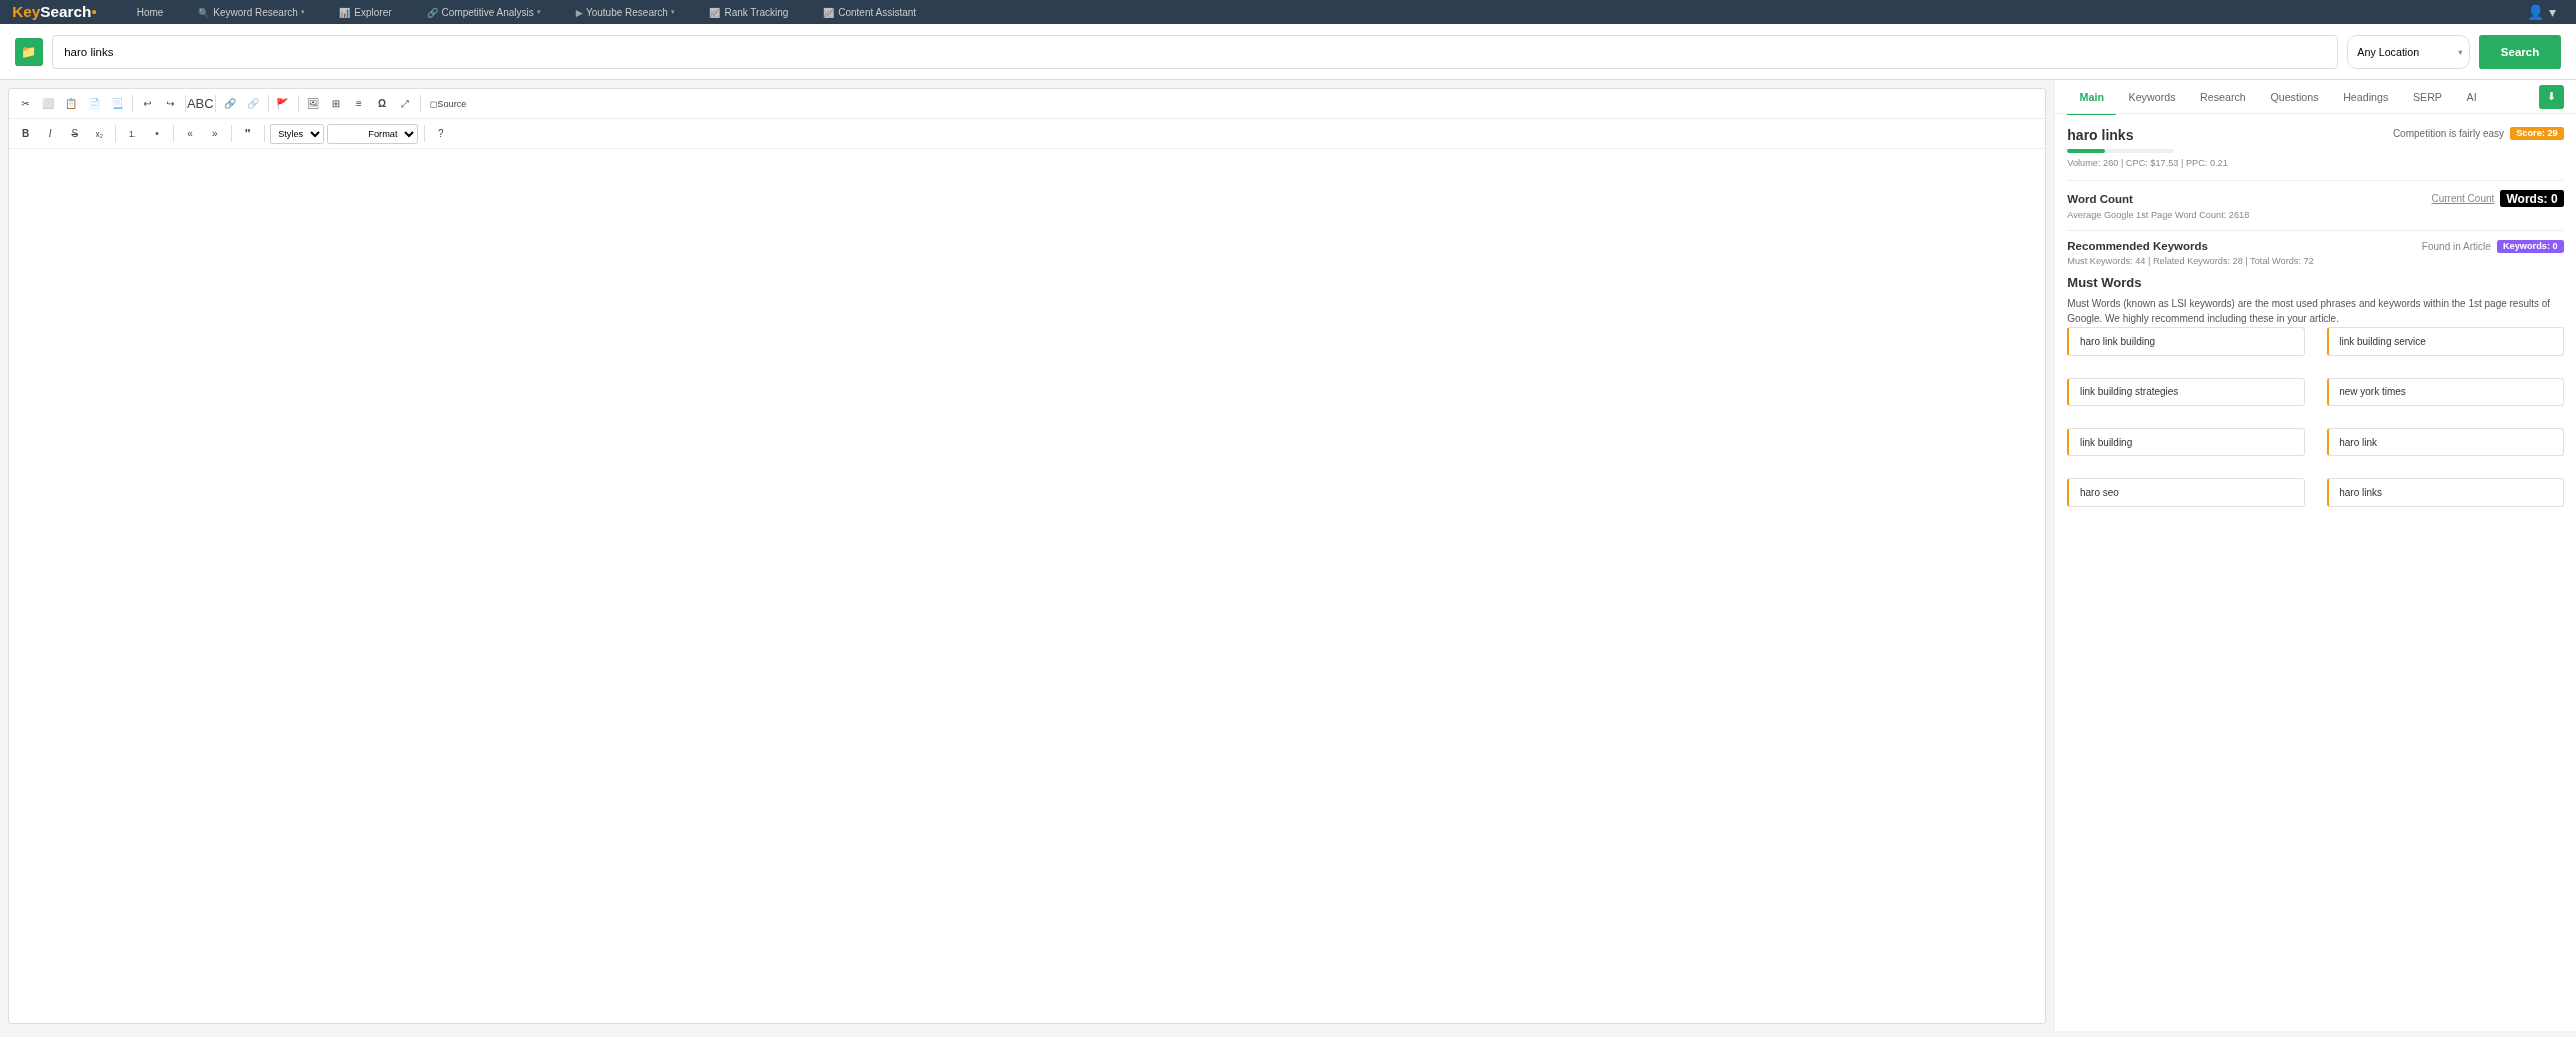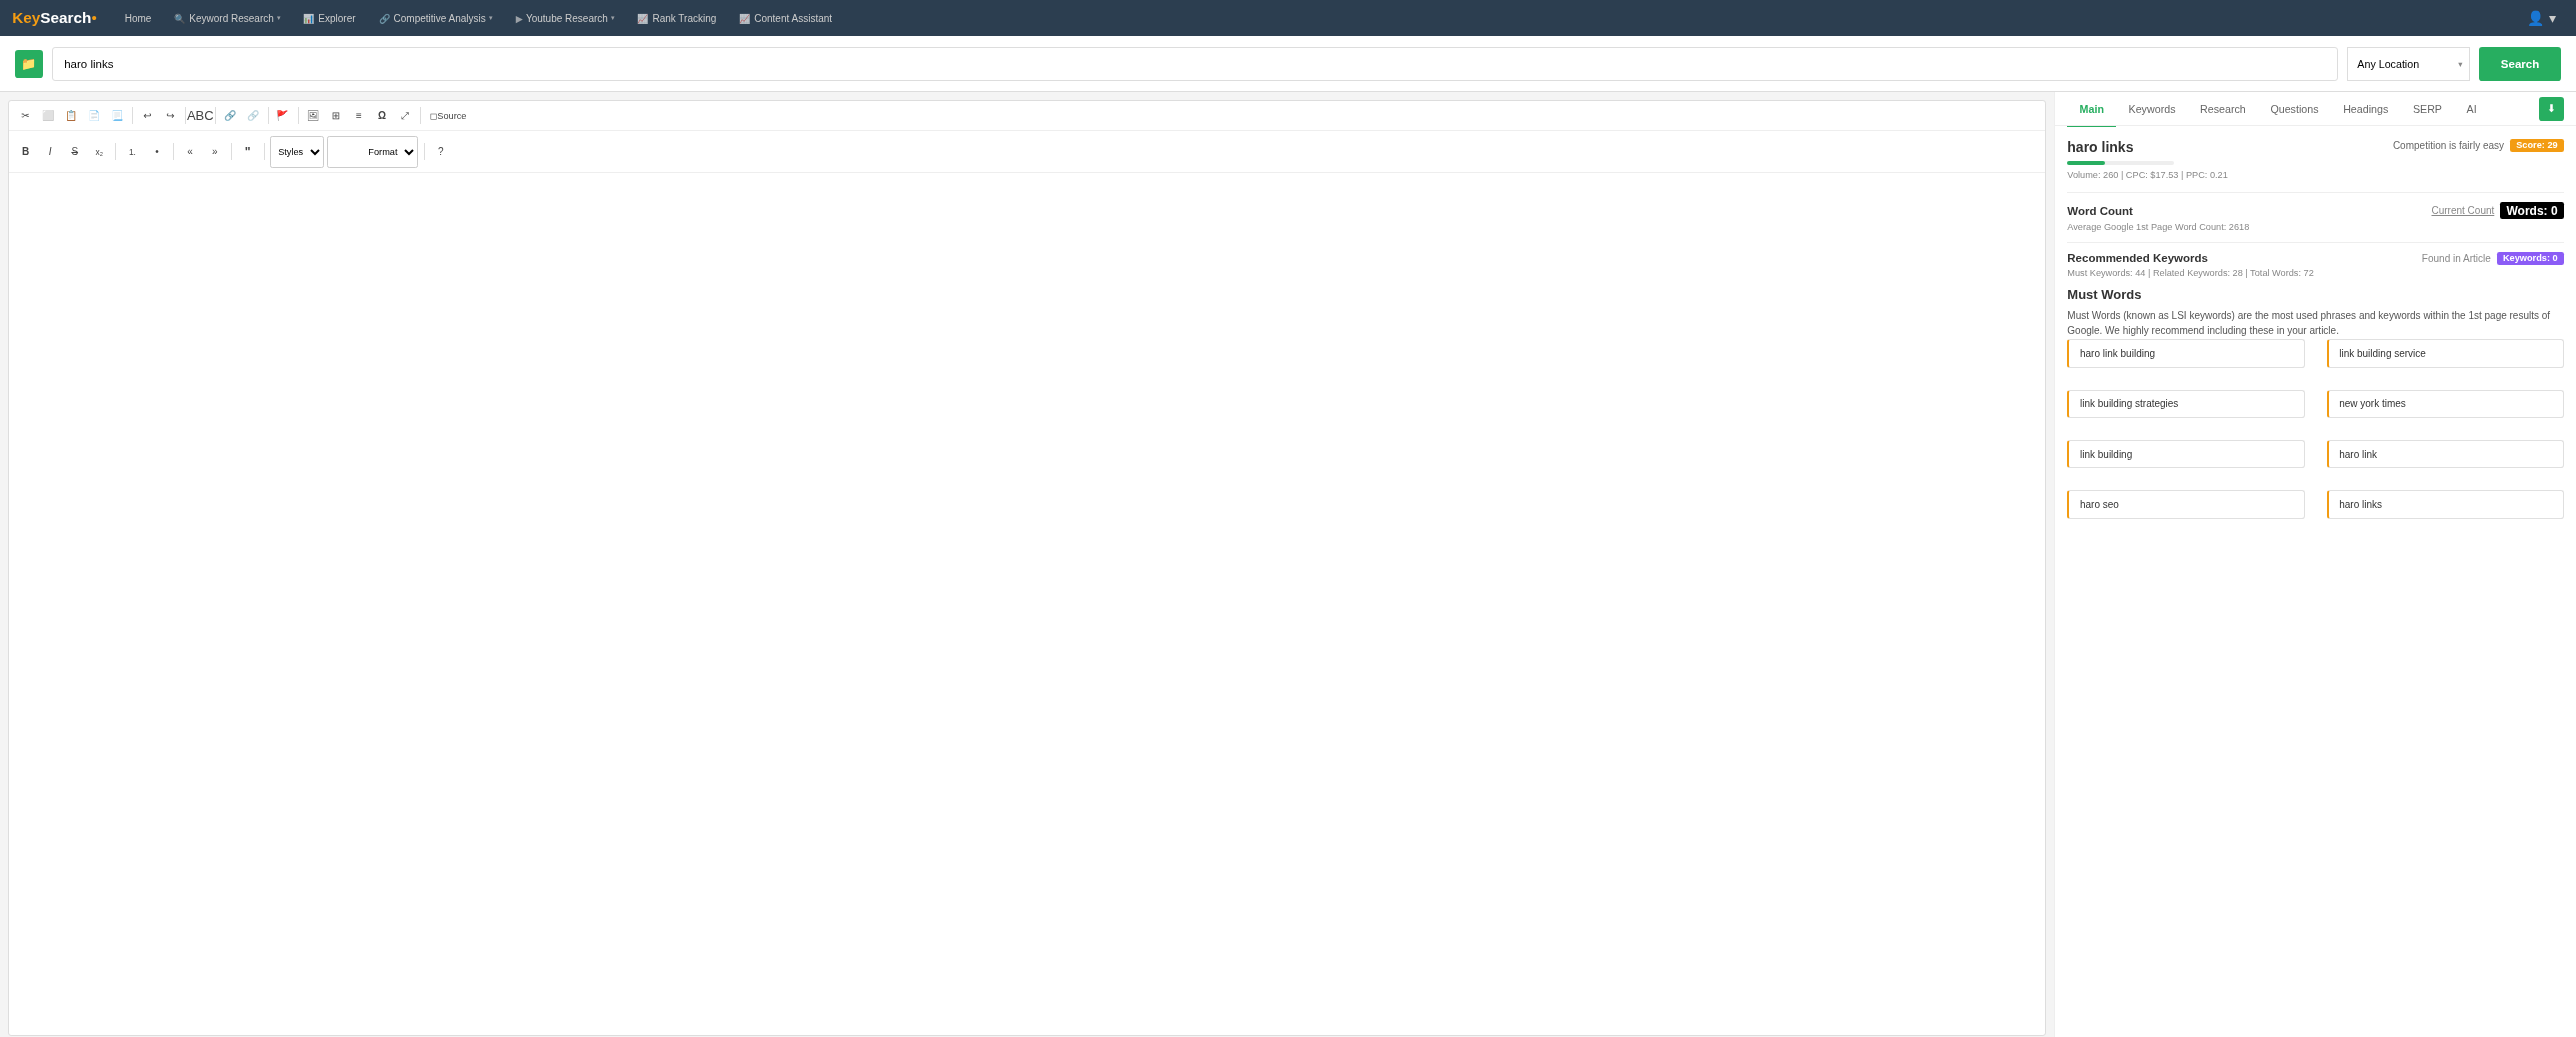--- a/index.html
+++ b/index.html
@@ -3,23 +3,23 @@
   <meta charset="utf-8">
   <style>
     * { box-sizing: border-box; margin: 0; padding: 0; }
     body { font-family: Arial, sans-serif; font-size: 10.7px; background: #f4f4f4; }
 
     
     .navbar {
       background: #2c3e50;
       display: flex;
       align-items: center;
-      height: 36px;
+      height: 24px;
       padding: 0 12.3px;
-      gap: 8px;
+      gap: 20px;
     }
     .navbar .logo {
       display: flex;
       align-items: center;
       margin-right: 12.3px;
     }
     .logo-key { color: #f39c12; font-weight: 900; font-size: 15.3px; }
     .logo-search { color: #fff; font-weight: 900; font-size: 15.3px; }
     .logo-dot { color: #f39c12; font-size: 15.3px; }
     .nav-item {
@@ -69,21 +69,21 @@
       height: 34px;
       border: 0.8px solid #ddd;
       border-radius: 3.1px;
       padding: 0 10.7px;
       font-size: 11.5px;
       outline: none;
     }
     .location-select {
       height: 34px;
       border: 0.8px solid #ddd;
-      border-radius: 0;
+      border-radius: 10px;
       padding: 0 23px 0 9.2px;
       font-size: 10.7px;
       background: #fff;
       appearance: none;
       cursor: pointer;
       min-width: 123px;
     }
     .location-wrap {
       position: relative;
       display: flex;
@@ -154,21 +154,21 @@
       font-size: 10px;
       color: #444;
     }
     .tb-sep {
       width: 0.8px;
       height: 17px;
       background: #ddd;
       margin: 0 2.3px;
     }
     .tb-dropdown {
-      height: 32px;
+      height: 20px;
       border: 0.8px solid #ccc;
       border-radius: 2.3px;
       padding: 0 3.1px;
       font-size: 9.2px;
       cursor: pointer;
       background: #fff;
       min-width: 46px;
     }
     .tb-bold { font-weight: bold; }
     .tb-italic { font-style: italic; }

